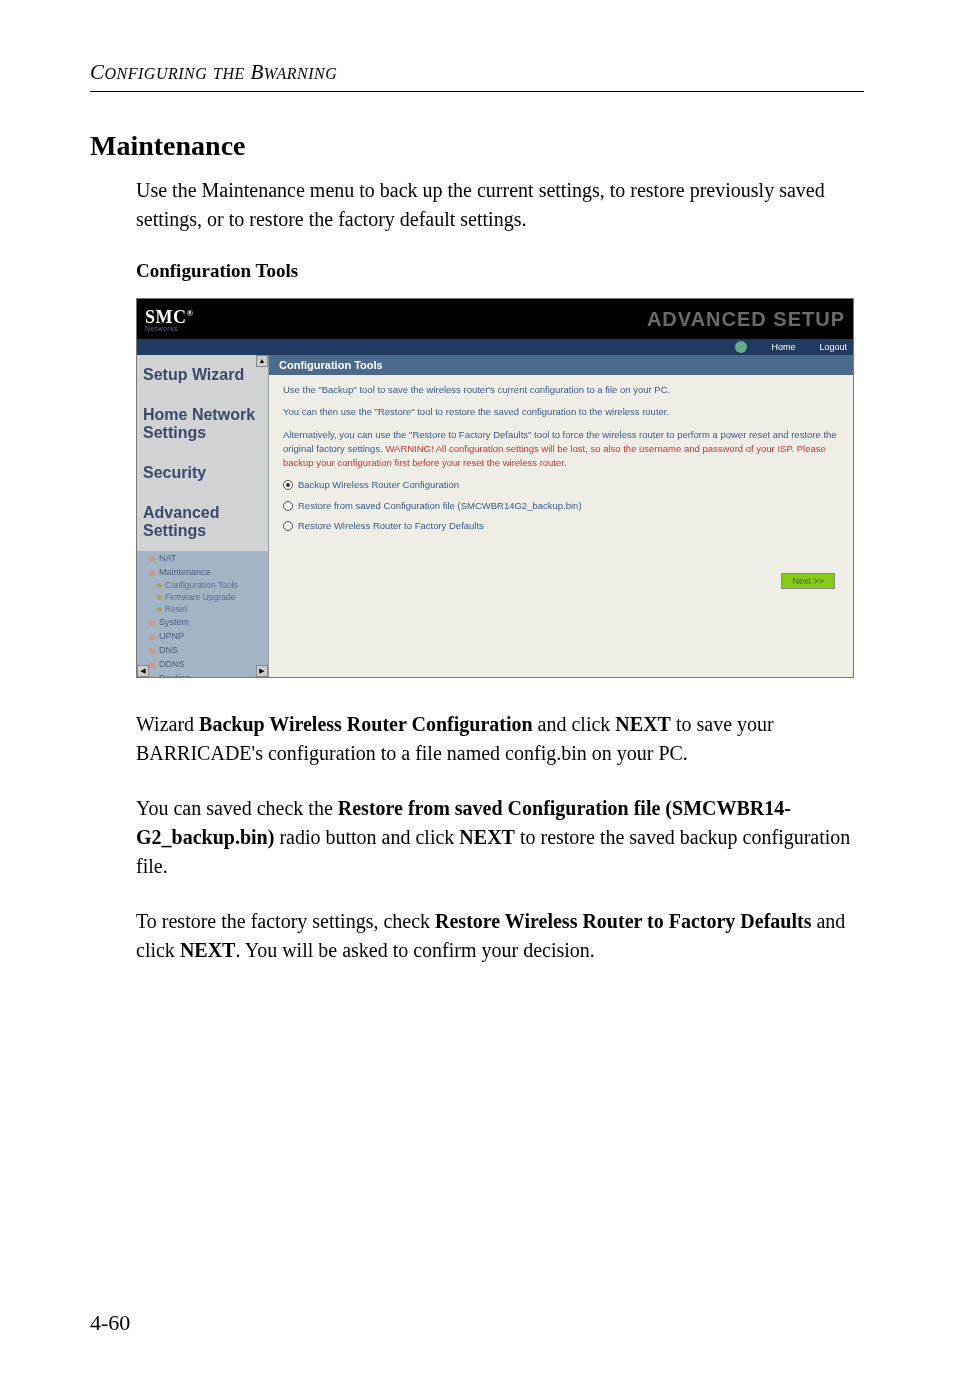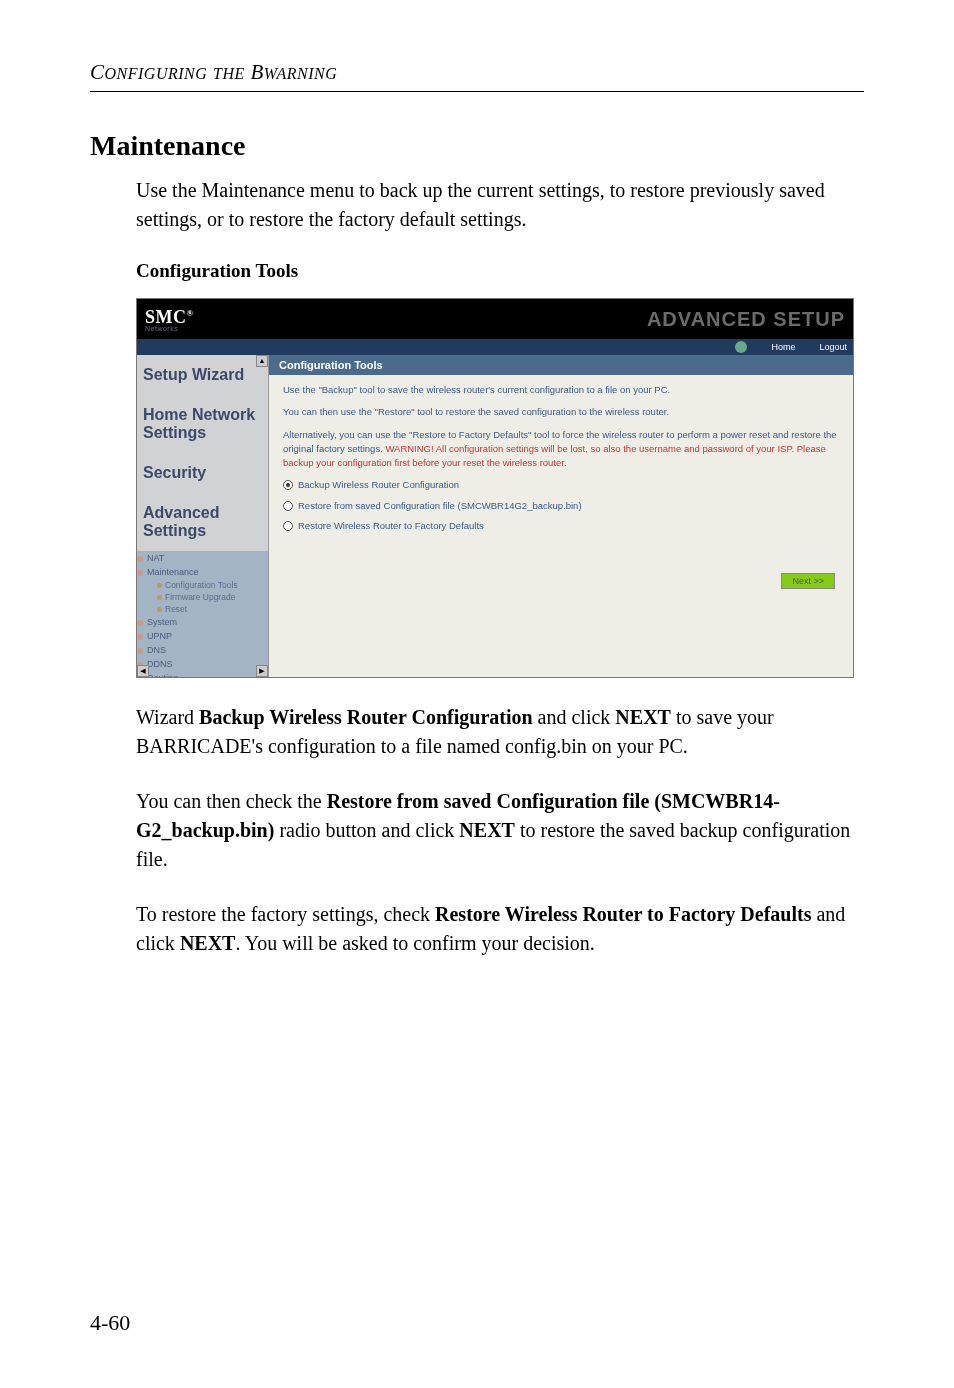--- a/index.html
+++ b/index.html
@@ -7,36 +7,36 @@
   .page { padding: 60px 90px 40px 90px; }
   .running-header { font-style: italic; font-size: 21px; letter-spacing: 0.5px; margin-bottom: 6px; }
   .running-header .smallcaps { font-variant: small-caps; font-style: italic; }
   .hr { border-top: 1px solid #000; margin-bottom: 38px; }
   .section-title { font-size: 28px; font-weight: bold; margin-bottom: 14px; }
   .body-text { font-size: 20px; line-height: 1.45; margin-left: 46px; margin-bottom: 26px; }
   .subhead { font-size: 19px; font-weight: bold; margin-left: 46px; margin-bottom: 16px; }
   .page-number { font-size: 22px; position: absolute; left: 90px; bottom: 52px; }
 
   
-  .screenshot { margin-left: 46px; width: 718px; height: 380px; border: 1px solid #777; background: #e8e8e0; font-family: Verdana, Arial, sans-serif; position: relative; overflow: hidden; margin-bottom: 25px; }
+  .screenshot { margin-left: 46px; width: 718px; height: 380px; border: 1px solid #777; background: #e8e8e0; font-family: Verdana, Arial, sans-serif; position: relative; overflow: hidden; margin-bottom: 32px; }
   .ss-header { height: 40px; background: #000; position: relative; display: flex; align-items: center; justify-content: space-between; padding: 0 8px; }
   .ss-logo { color: #fff; font-family: Georgia, serif; font-size: 18px; font-weight: bold; letter-spacing: 0.5px; }
   .ss-logo sup { font-size: 9px; color: #fff; }
   .ss-logo-sub { color: #6a6a8a; font-size: 7px; letter-spacing: 0.5px; display:block; margin-top:-3px; }
   .ss-right { text-align: right; }
   .ss-title { color: #6b6b6b; font-size: 20px; font-weight: bold; letter-spacing: 1px; }
   .ss-bar { height: 16px; background: #203a60; display:flex; justify-content:flex-end; align-items:center; gap:24px; padding-right:6px; }
   .ss-bar-icon { width:12px; height:12px; border-radius:50%; background:#6a8; display:inline-block; }
   .ss-bar-text { color:#fff; font-size:9px; }
   .ss-body { display: flex; height: calc(100% - 56px); }
   .ss-sidebar { width: 132px; background: #d0d2d4; overflow: hidden; position: relative; border-right: 1px solid #999; }
   .ss-sidebar-inner { padding: 0; }
   .sb-top { font-size: 16px; font-weight: bold; color: #3b4a6b; padding: 11px 6px; cursor: pointer; }
   .sb-section { background:#a3b4c4; }
-  .sb-item { font-size: 9px; color: #4a5b7c; padding: 2px 6px 2px 0; position: relative; }
+  .sb-item { font-size: 9px; color: #4a5b7c; padding: 2px 6px 2px 12px; position: relative; }
   .sb-item::before { content:""; display:inline-block; width:6px; height:6px; background:#c98; border-radius:50%; vertical-align:middle; margin-right:4px; }
   .sb-sub { font-size: 8.5px; color: #5b6c8c; padding: 1px 6px 1px 20px; }
   .sb-sub::before { content:""; display:inline-block; width:5px; height:5px; background:#b96; border-radius:50%; vertical-align:middle; margin-right:3px; }
   .ss-scroll-up { position:absolute; top:0; right:0; width:12px; height:12px; background:#ccc; border:1px solid #888; font-size:7px; text-align:center; line-height:10px; }
   .ss-scroll-bot { position:absolute; bottom:0; left:0; height:12px; right:0; }
   .ss-scroll-left { position:absolute; bottom:0; left:0; width:12px; height:12px; background:#ccc; border:1px solid #888; font-size:7px; text-align:center; line-height:10px; }
   .ss-scroll-right { position:absolute; bottom:0; right:0; width:12px; height:12px; background:#ccc; border:1px solid #888; font-size:7px; text-align:center; line-height:10px; }
 
   .ss-main { flex: 1; background: #eeeee6; padding: 0; position: relative; overflow:hidden; }
   .main-title-bar { background:#4a6b8c; color:#fff; font-size:11px; font-weight:bold; padding:4px 10px; }
@@ -126,20 +126,20 @@
         </div>
         <button class="next-btn">Next &gt;&gt;</button>
       </div>
     </div>
   </div>
 
   <p class="body-text">
     <span>Wizard </span><b>Backup Wireless Router Configuration</b><span> and click </span><b>NEXT</b><span> to save your BARRICADE's configuration to a file named config.bin on your PC.</span>
   </p>
   <p class="body-text">
-    <span>You can then check the </span><b>Restore from saved Configuration file (SMCWBR14-G2_backup.bin)</b><span> radio button and click </span><b>NEXT</b><span> to restore the saved backup configuration file.</span>
+    <span>You can saved check the </span><b>Restore from saved Configuration file (SMCWBR14-G2_backup.bin)</b><span> radio button and click </span><b>NEXT</b><span> to restore the saved backup configuration file.</span>
   </p>
   <p class="body-text">
     <span>To restore the factory settings, check </span><b>Restore Wireless Router to Factory Defaults</b><span> and click </span><b>NEXT</b><span>. You will be asked to confirm your decision.</span>
   </p>
 
   <div class="page-number">4-60</div>
 </div>
 
 </body></html>

